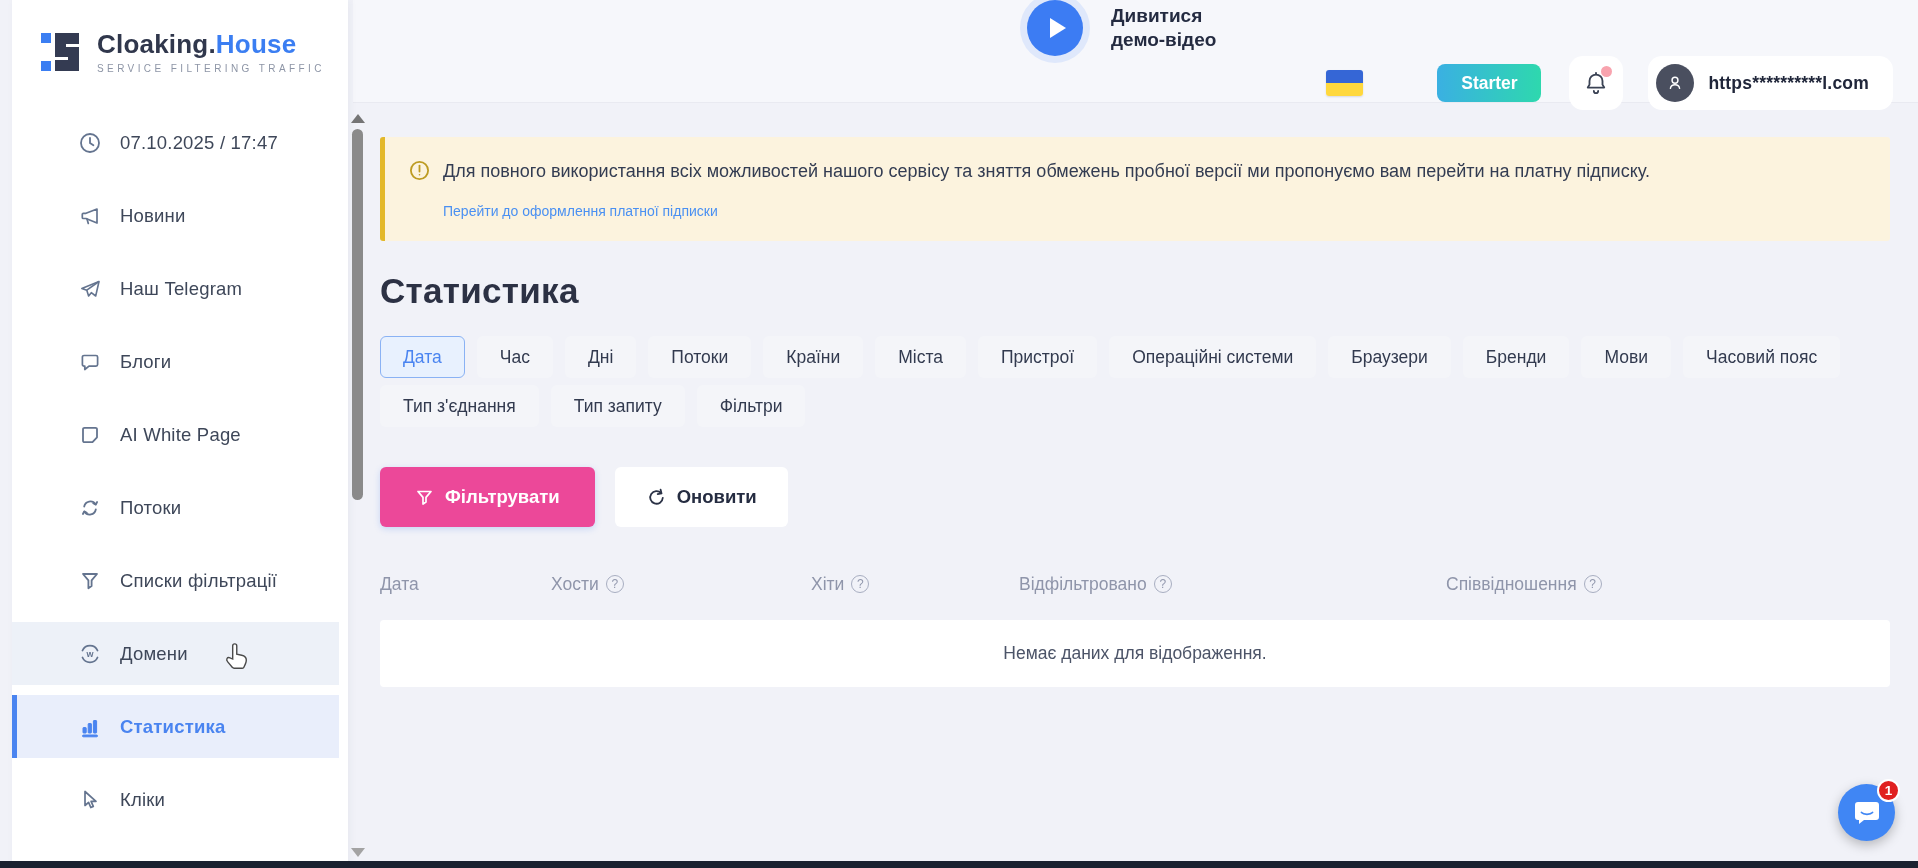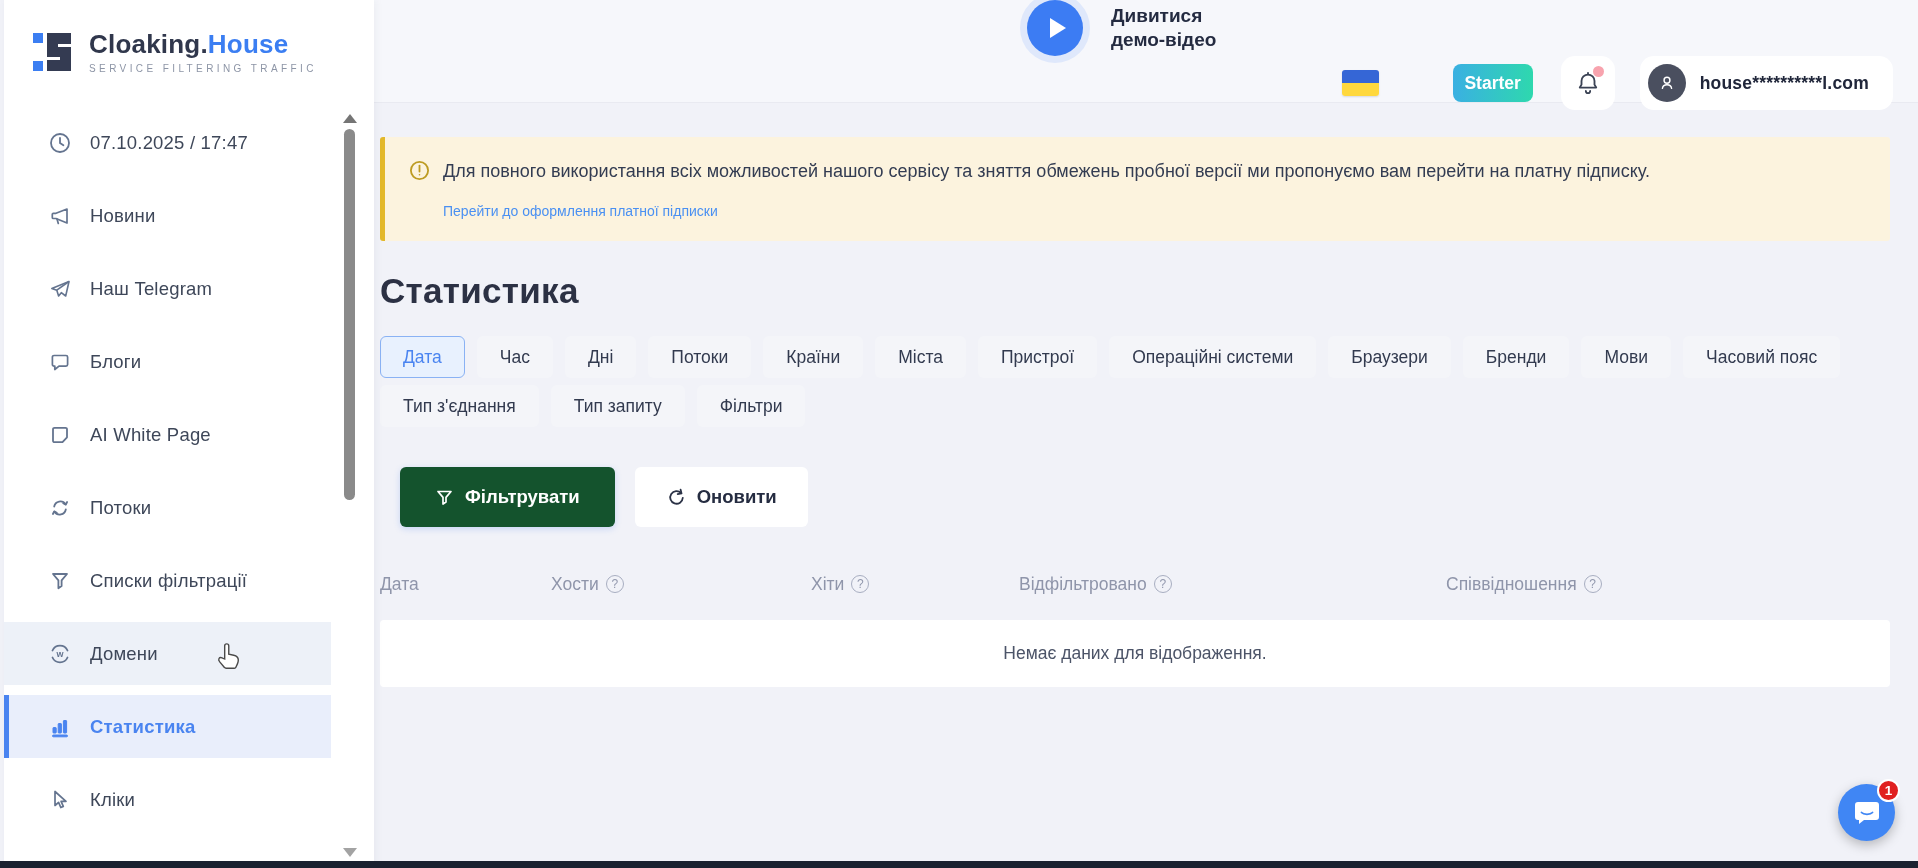--- a/index.html
+++ b/index.html
@@ -1,32 +1,32 @@
 <!DOCTYPE html>
 <html><head>
 <meta charset="utf-8">
 <style>
   * { margin:0; padding:0; box-sizing:border-box; }
   html,body { width:1918px; height:868px; }
   body { font-family:"Liberation Sans", sans-serif; background:#f1f2f8; overflow:hidden; }
   .app { position:relative; width:1918px; height:868px; background:#f1f2f8; }
 
   
-  .sidebar { position:absolute; left:4px; top:0; width:370px; height:100%; background:#fff;
+  .sidebar { position:absolute; left:12px; top:0; width:336px; height:100%; background:#fff;
              box-shadow:2px 0 8px rgba(40,50,80,.05); z-index:2; }
   .logo-row { height:103px; display:flex; align-items:center; padding-left:26px; }
   .logo-text { margin-left:13px; }
   .logo-title { font-size:26px; font-weight:700; letter-spacing:.2px; }
   .logo-title .dark { color:#30374c; }
   .logo-title .blue { color:#3b7ef2; }
   .logo-tagline { font-size:10px; letter-spacing:3.4px; color:#8d95a6; margin-top:3px; }
 
   .nav { padding-top:8px; }
   .nav-item { position:relative; width:327px; height:63px; margin-bottom:10px; display:flex;
-              align-items:center; padding-left:39px; border-left:5px solid transparent;
+              align-items:center; padding-left:61px; border-left:5px solid transparent;
               font-size:18.5px; color:#3e4759; letter-spacing:.2px; cursor:pointer; }
   .nav-item .nicon { width:23px; height:23px; flex:0 0 23px; display:flex; align-items:center; justify-content:center; }
   .nav-item .nlabel { margin-left:19px; white-space:nowrap; }
   .nav-item.hovered { background:#edf1f8; }
   .nav-item.active  { background:#e9eefb; border-left-color:#4a84f0; color:#4a84f0; font-weight:700; }
   .nav-item svg { stroke:#64748f; }
   .nav-item.active svg { stroke:#4a84f0; }
   .hand-cursor { position:absolute; left:205px; top:20px; }
 
   
@@ -43,21 +43,21 @@
               display:flex; align-items:center; justify-content:center; cursor:pointer; }
   .play-tri { width:0; height:0; border-left:16px solid #fff; border-top:10px solid transparent;
               border-bottom:10px solid transparent; margin-left:5px; }
   .demo-label { margin-left:28px; width:135px; font-size:19px; font-weight:700; color:#242b41; line-height:1.25; }
 
   .topbar-right { margin-left:auto; display:flex; align-items:center; }
   .flag { width:37px; height:26px; border-radius:3px; overflow:hidden; margin-right:74px; cursor:pointer;
           box-shadow:0 1px 2px rgba(0,0,0,.12); }
   .flag .top { height:13px; background:#3566d6; }
   .flag .bottom { height:13px; background:#ffd83d; }
-  .starter-btn { width:80px; height:38px; border:none; border-radius:8px; cursor:pointer;
+  .starter-btn { width:104px; height:38px; border:none; border-radius:8px; cursor:pointer;
                  background:linear-gradient(90deg,#3ab0e2,#2ed8ae); color:#fff; font-size:17.5px; font-weight:700;
                  font-family:"Liberation Sans",sans-serif; margin-right:28px; }
   .bell-box { position:relative; width:54px; height:54px; background:#fff; border-radius:14px;
               display:flex; align-items:center; justify-content:center; cursor:pointer; margin-right:25px; }
   .bell-dot { position:absolute; top:10px; right:11px; width:11px; height:11px; border-radius:50%; background:#f8a3ae; }
   .user-pill { height:54px; background:#fff; border-radius:14px; display:flex; align-items:center;
                padding:0 24px 0 8px; cursor:pointer; }
   .avatar { width:38px; height:38px; border-radius:50%; background:#4a4f5f; display:flex; align-items:center;
             justify-content:center; margin-right:14px; }
   .user-email { font-size:17.5px; font-weight:700; color:#20263a; letter-spacing:.2px; }
@@ -77,21 +77,21 @@
 
   .chips { margin-top:25px; display:flex; flex-wrap:wrap; gap:7px 12px; max-width:1510px; }
   .chip { height:42px; padding:0 22px; border-radius:6px; background:#f4f5f9; border:1px solid transparent;
           font-size:17.5px; color:#323a4f; display:flex; align-items:center; cursor:pointer; white-space:nowrap;
           font-family:"Liberation Sans",sans-serif; }
   .chip.active { background:#e8f1fe; border-color:#8ab2f4; color:#4a84f0; }
 
   .actions { margin-top:40px; display:flex; gap:20px; }
   .btn { height:60px; border:none; border-radius:6px; display:flex; align-items:center; gap:11px;
          font-size:18.5px; font-weight:600; cursor:pointer; font-family:"Liberation Sans",sans-serif; }
-  .btn-primary { background:#14532d; color:#fff; padding:0 35px; box-shadow:0 2px 6px rgba(74,132,240,.25);margin-left:20px; }
+  .btn-primary { background:#ec4899; color:#fff; padding:0 35px; box-shadow:0 2px 6px rgba(74,132,240,.25); }
   .btn-secondary { background:#fff; color:#252c41; padding:0 31px; }
 
   .thead { margin-top:34px; height:46px; display:flex; align-items:center; color:#8f95aa; font-size:17.5px; }
   .thead .col { display:flex; align-items:center; }
   .c1{ width:171px; } .c2{ width:260px; } .c3{ width:208px; } .c4{ width:427px; } .c5{ flex:1; }
   .q { width:18px; height:18px; border:1px solid #a8aec1; border-radius:50%; font-size:12px; line-height:1;
        display:inline-flex; align-items:center; justify-content:center; margin-left:7px; color:#9298ad; cursor:pointer; }
 
   .empty-card { margin-top:13px; height:67px; background:#fff; border-radius:4px; display:flex;
                 align-items:center; justify-content:center; font-size:17.5px; color:#4c5468; }
@@ -261,21 +261,21 @@
         </svg>
         <span class="bell-dot"></span>
       </div>
       <div class="user-pill">
         <span class="avatar">
           <svg width="22" height="22" viewBox="0 0 24 24" fill="none" stroke="#fff" stroke-width="1.6">
             <circle cx="12" cy="9" r="3.2"></circle>
               <path d="M7 17.8 c.5 -2.6 2.5 -3.8 5 -3.8 s4.5 1.2 5 3.8" stroke-linecap="round"></path>
           </svg>
         </span>
-        <span class="user-email">house**********l.com</span>
+        <span class="user-email">https**********l.com</span>
       </div>
     </div>
   </div>
 
   <div class="main">
 
     <div class="banner">
       <div class="banner-row">
         <span class="banner-icon">
           <svg width="21" height="21" viewBox="0 0 21 21" fill="none" stroke="#bd9b22" stroke-width="1.8">

